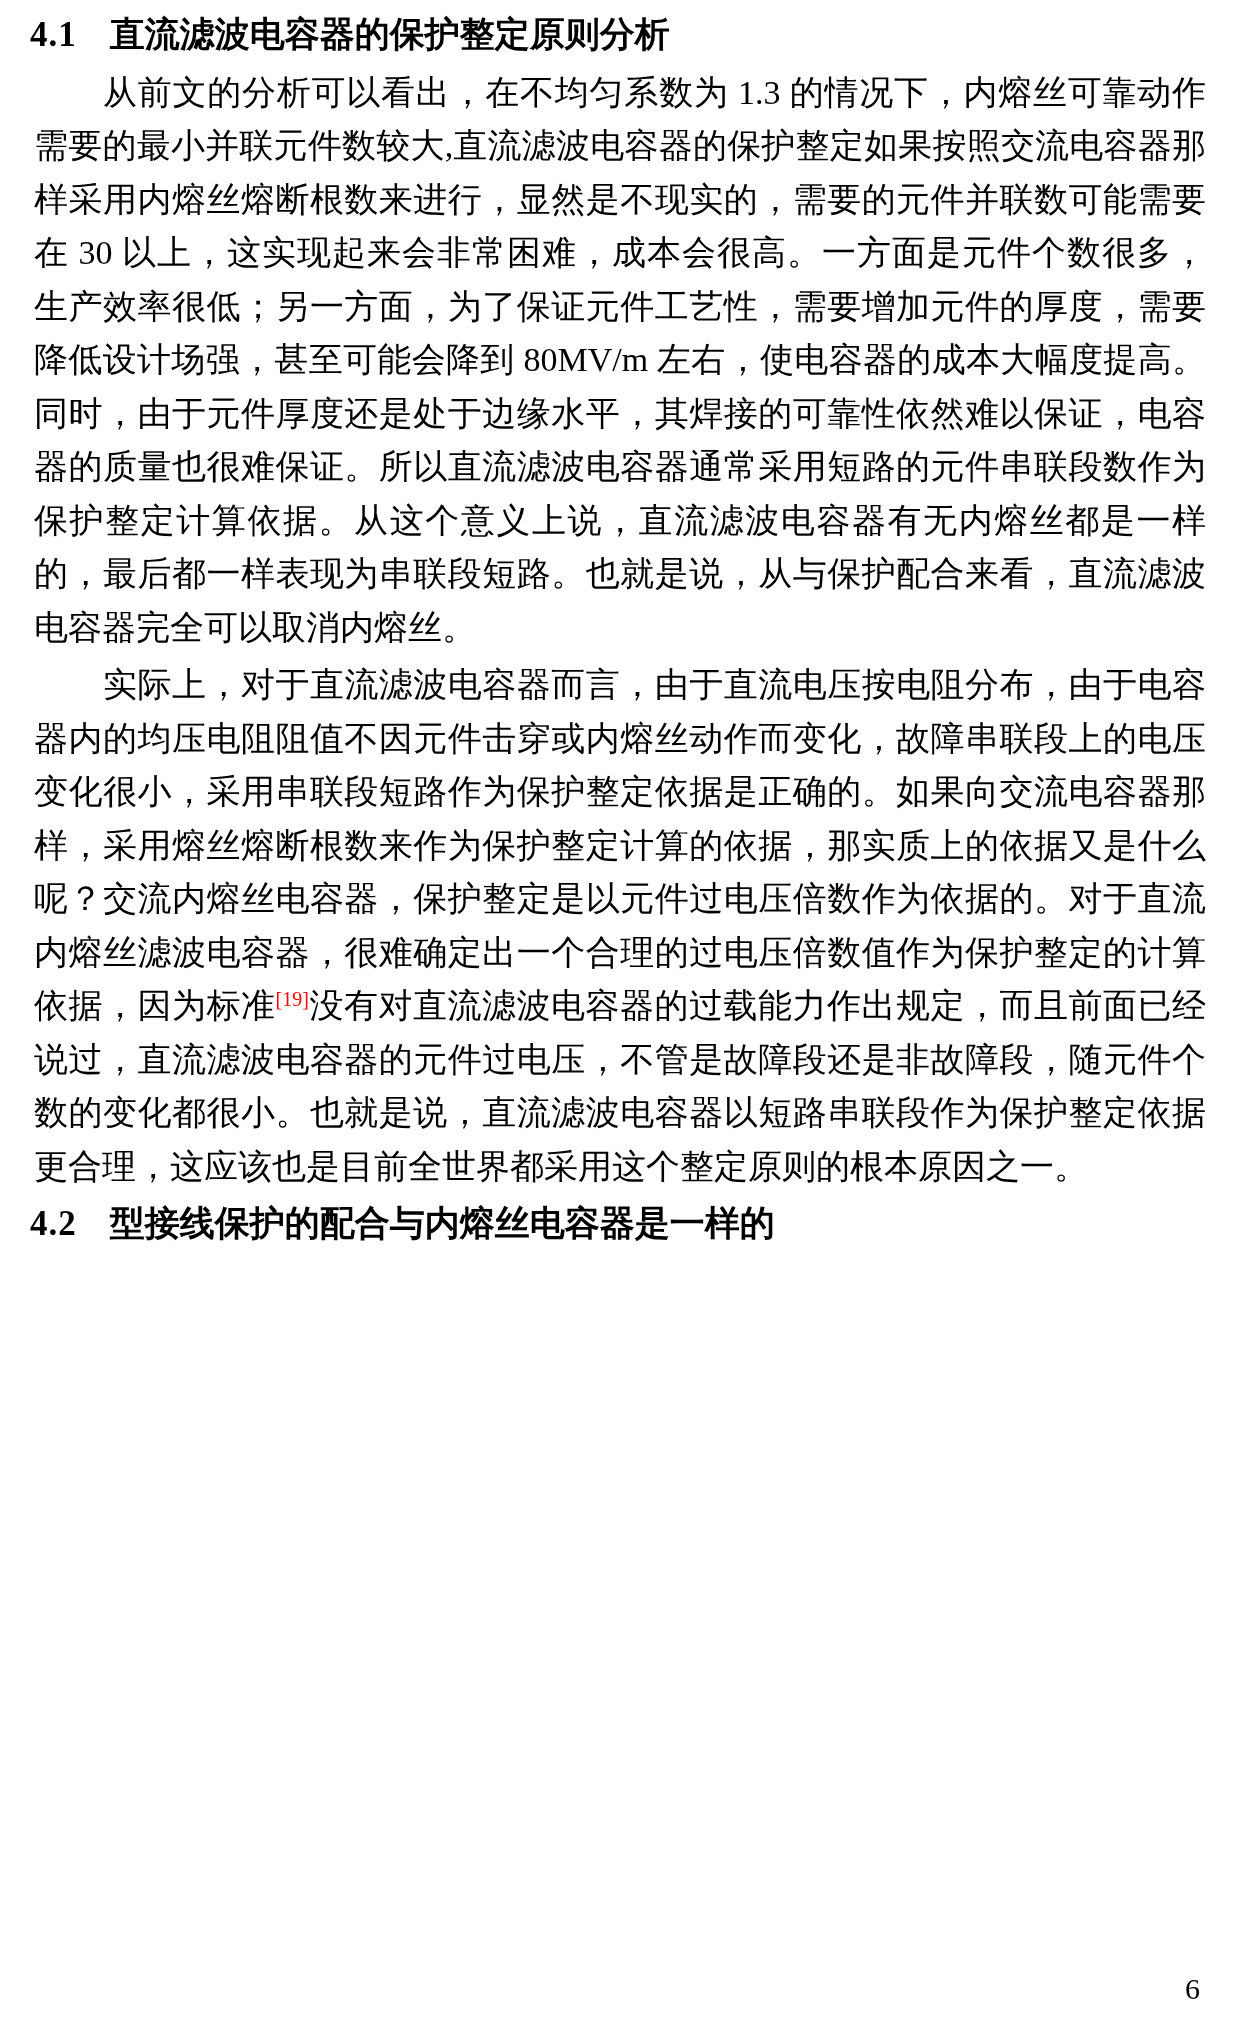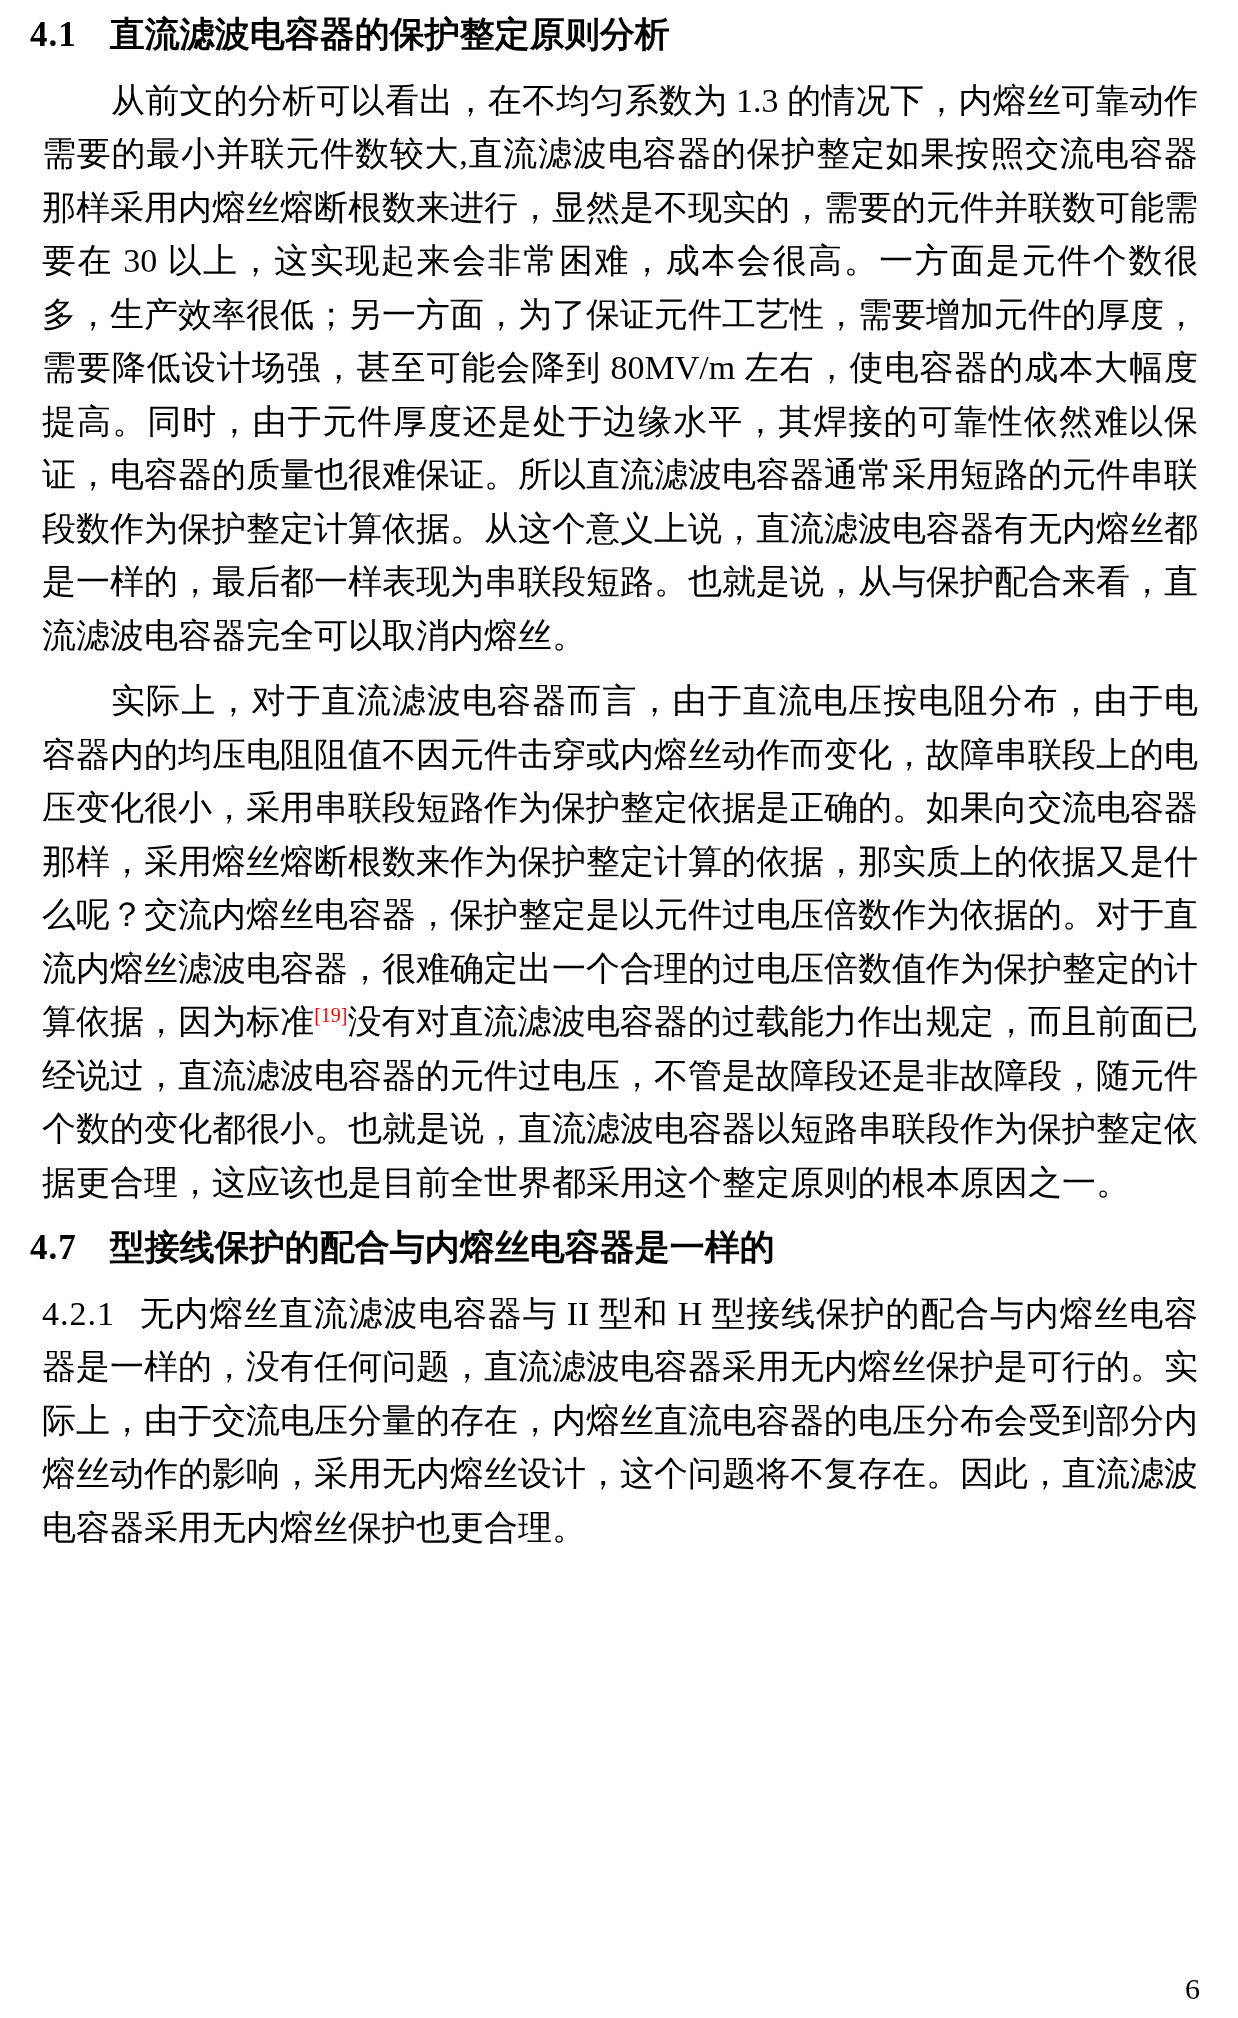--- a/index.html
+++ b/index.html
@@ -16,21 +16,21 @@
   }
   .heading {
     margin: 0;
     font-size: 35px;
     font-weight: bold;
     line-height: 53.5px;
     text-align: left;
   }
   .heading .h-num { margin-right: 33px; letter-spacing: 1px; }
   .para {
-    margin: 12px;
+    margin: 4px;
     font-size: 34px;
     line-height: 53.5px;
     text-align: justify;
     word-break: break-all;
   }
   .indent { text-indent: 69px; }
   .item .item-num { margin-right: 24px; letter-spacing: 1px; }
   .ref {
     font-size: 20px;
     line-height: 0;
@@ -50,20 +50,19 @@
 <body>
 
 <div class="page">
 
   <h2 class="heading"><span class="h-num">4.1</span><span class="h-title">直流滤波电容器的保护整定原则分析</span></h2>
 
   <p class="para indent">从前文的分析可以看出，在不均匀系数为 1.3 的情况下，内熔丝可靠动作需要的最小并联元件数较大,直流滤波电容器的保护整定如果按照交流电容器那样采用内熔丝熔断根数来进行，显然是不现实的，需要的元件并联数可能需要在 30 以上，这实现起来会非常困难，成本会很高。一方面是元件个数很多，生产效率很低；另一方面，为了保证元件工艺性，需要增加元件的厚度，需要降低设计场强，甚至可能会降到 80MV/m 左右，使电容器的成本大幅度提高。同时，由于元件厚度还是处于边缘水平，其焊接的可靠性依然难以保证，电容器的质量也很难保证。所以直流滤波电容器通常采用短路的元件串联段数作为保护整定计算依据。从这个意义上说，直流滤波电容器有无内熔丝都是一样的，最后都一样表现为串联段短路。也就是说，从与保护配合来看，直流滤波电容器完全可以取消内熔丝。</p>
 
   <p class="para indent"><span>实际上，对于直流滤波电容器而言，由于直流电压按电阻分布，由于电容器内的均压电阻阻值不因元件击穿或内熔丝动作而变化，故障串联段上的电压变化很小，采用串联段短路作为保护整定依据是正确的。如果向交流电容器那样，采用熔丝熔断根数来作为保护整定计算的依据，那实质上的依据又是什么呢？交流内熔丝电容器，保护整定是以元件过电压倍数作为依据的。对于直流内熔丝滤波电容器，很难确定出一个合理的过电压倍数值作为保护整定的计算依据，因为标准</span><sup class="ref" style="color: rgb(255, 0, 0);">[19]</sup><span>没有对直流滤波电容器的过载能力作出规定，而且前面已经说过，直流滤波电容器的元件过电压，不管是故障段还是非故障段，随元件个数的变化都很小。也就是说，直流滤波电容器以短路串联段作为保护整定依据更合理，这应该也是目前全世界都采用这个整定原则的根本原因之一。</span></p>
 
-  <h2 class="heading"><span class="h-num">4.7</span><span class="h-title">型接线保护的配合与内熔丝电容器是一样的</span></h2>
+  <h2 class="heading"><span class="h-num">4.2</span><span class="h-title">型接线保护的配合与内熔丝电容器是一样的</span></h2>
 
 
-  <p class="para item"><span class="item-num">4.2.1</span><span>无内熔丝直流滤波电容器与 II 型和 H 型接线保护的配合与内熔丝电容器是一样的，没有任何问题，直流滤波电容器采用无内熔丝保护是可行的。实际上，由于交流电压分量的存在，内熔丝直流电容器的电压分布会受到部分内熔丝动作的影响，采用无内熔丝设计，这个问题将不复存在。因此，直流滤波电容器采用无内熔丝保护也更合理。</span></p>
 
 
   <div class="page-number">6</div>
 </div>
 
 </body></html>

